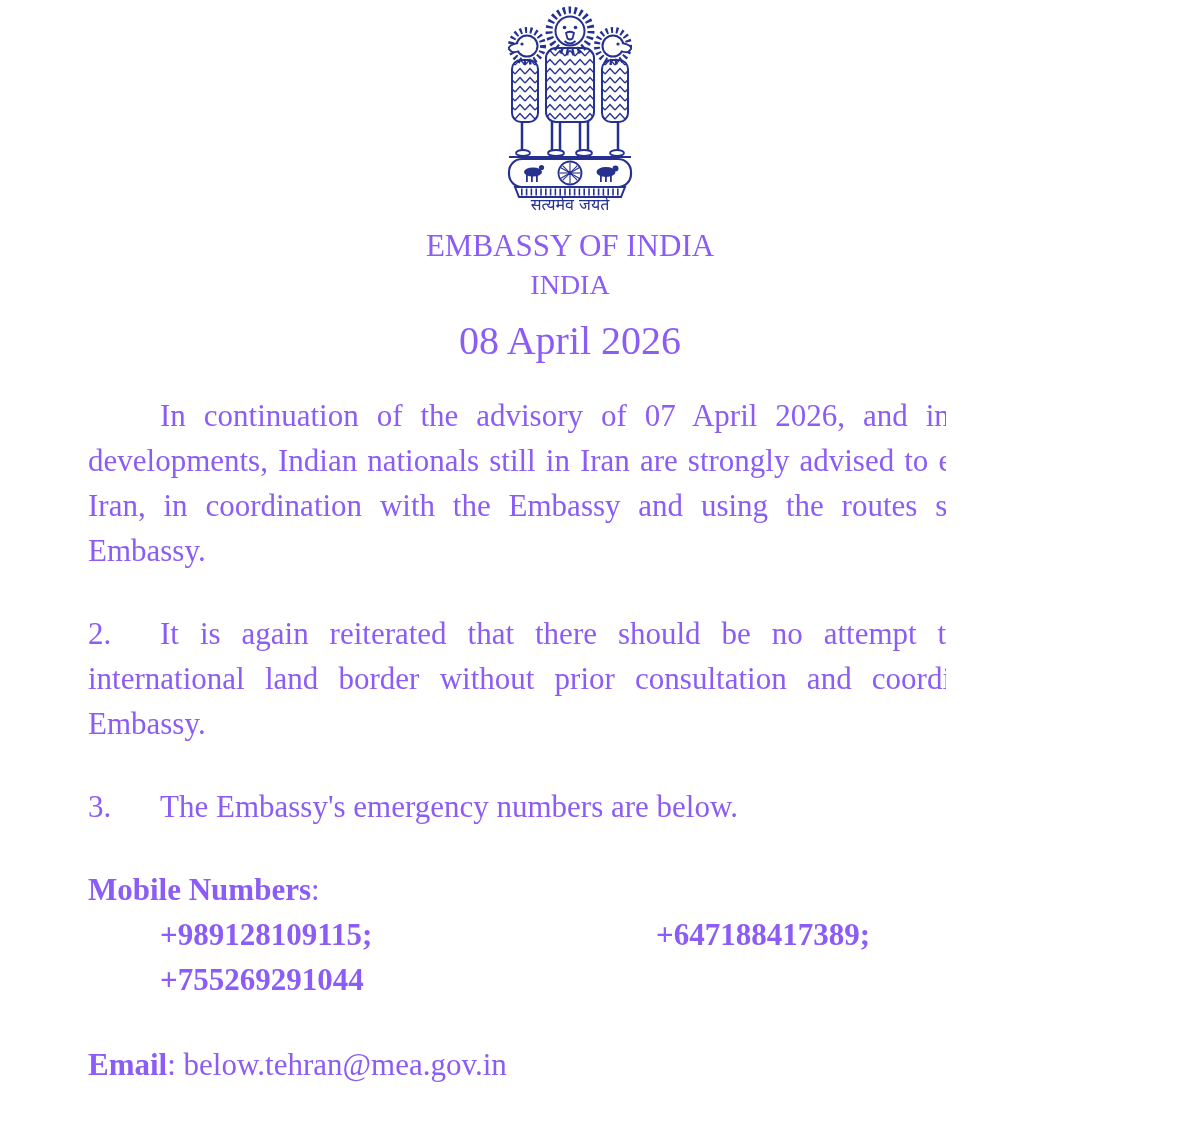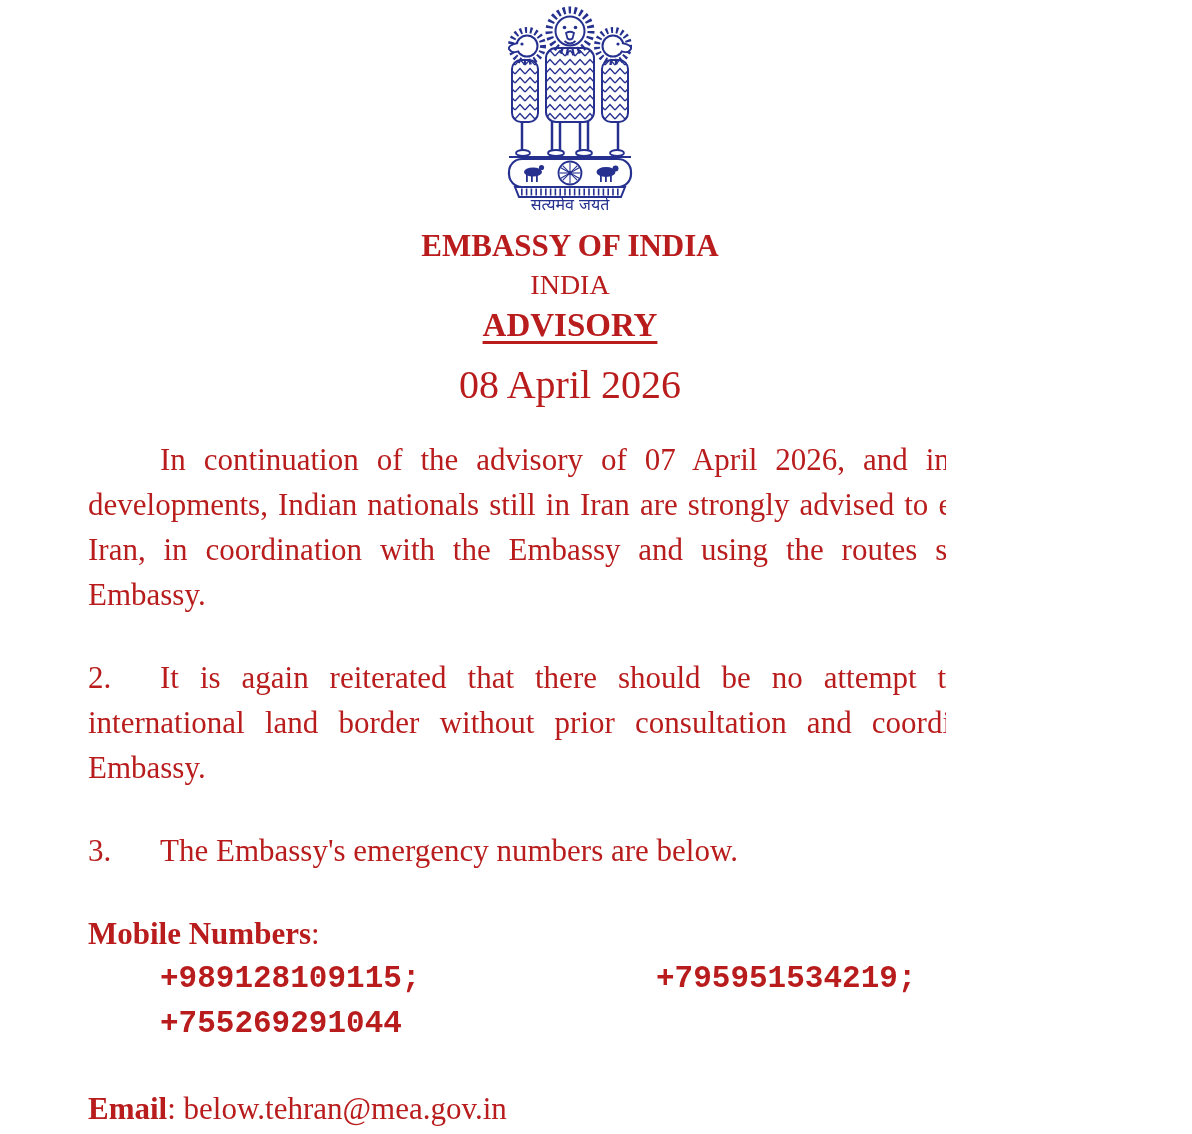--- a/index.html
+++ b/index.html
@@ -1,55 +1,55 @@
 <!DOCTYPE html>
 <html><head>
 <meta charset="utf-8">
 <style>
   html,body { margin:0; padding:0; background:#ffffff; }
   .page {
     position:relative;
     width:946px; height:1134px;
     background:#ffffff;
-    color:#b91c1c;
+    color:#8b5cf6;
     font-family:"Liberation Serif", serif;
     overflow:hidden;
   }
   .page-edge {
     position:absolute; top:0; left:1186px;
     width:2px; height:1134px;
     background:#b6b6b6;
   }
   
   .doc-header {
     width:964px;
     margin-left:88px;
     padding-top:4px;
     text-align:center;
   }
   .emblem-wrap { line-height:0; }
   .emblem-wrap svg { display:inline-block; }
-  .org-name   { font-size:31px; font-weight:bold; margin-top:16px; line-height:36px; }
+  .org-name   { font-size:31px; font-weight:normal; margin-top:16px; line-height:36px; }
   .city-name  { font-size:28px; margin-top:5px; line-height:32px; }
   .doc-type   { font-size:33px; font-weight:bold; margin-top:4px; line-height:40px;
                 text-decoration:underline; text-decoration-thickness:3px; text-underline-offset:5px; }
   .doc-date   { font-size:40px; margin-top:22px; line-height:36px; }
 
   .doc-body {
     width:1074px;
     margin:34px 0 0 88px;
     font-size:31px;
     line-height:45px;
   }
   .para { margin:0 0 38px 0; text-align:justify; }
   .para.first { text-indent:72px; }
   .pnum { display:inline-block; width:72px; }
 
   .mobile-label-line { margin:0; }
-  .numrow { display:flex; padding-left:72px; font-weight:bold;font-family:Liberation Mono, monospace; }
+  .numrow { display:flex; padding-left:72px; font-weight:bold; }
   .numrow .col1 { width:496px; }
 
   .email-line { margin-top:40px; }
   b { font-weight:bold; }
 </style>
 </head>
 <body>
 
 <div class="page">
 
@@ -129,37 +129,36 @@
           </g>
 
           <path d="M20,183 L130,183 L126,193 L24,193 Z" fill="none" stroke-width="2"></path>
           <line x1="26" y1="188" x2="124" y2="188" stroke-width="7" stroke-dasharray="1.6 3.2"></line>
         </g>
         <text x="75" y="206" text-anchor="middle" font-size="16" font-family="'DejaVu Sans', sans-serif" fill="#26318f">सत्यमेव जयते</text>
       </svg>
     </div>
     <div class="org-name">EMBASSY OF INDIA</div>
     <div class="city-name">INDIA</div>
-    <div class="doc-type">ADVISORY</div>
     <div class="doc-date">08 April 2026</div>
   </div>
 
   <div class="doc-body">
 
     <p class="para first">In continuation of the advisory of 07 April 2026, and in light of recent developments, Indian nationals still in Iran are strongly advised to expeditiously exit Iran, in coordination with the Embassy and using the routes suggested by the Embassy.</p>
 
     <p class="para"><span class="pnum">2.</span><span>It is again reiterated that there should be no attempt to approach any international land border without prior consultation and coordination with the Embassy.</span></p>
 
     <p class="para"><span class="pnum">3.</span><span>The Embassy's emergency numbers are below.</span></p>
 
     <p class="mobile-label-line"><b>Mobile Numbers</b><span>:</span></p>
 
     <div class="numrow">
       <span class="col1">+989128109115;</span>
-      <span>+795951534219;</span>
+      <span>+647188417389;</span>
     </div>
     <div class="numrow">
       <span>+755269291044</span>
     </div>
 
     <p class="email-line"><b>Email</b><span>: </span><span>below.tehran@mea.gov.in</span></p>
 
   </div>
 
   <div class="page-edge"></div>

